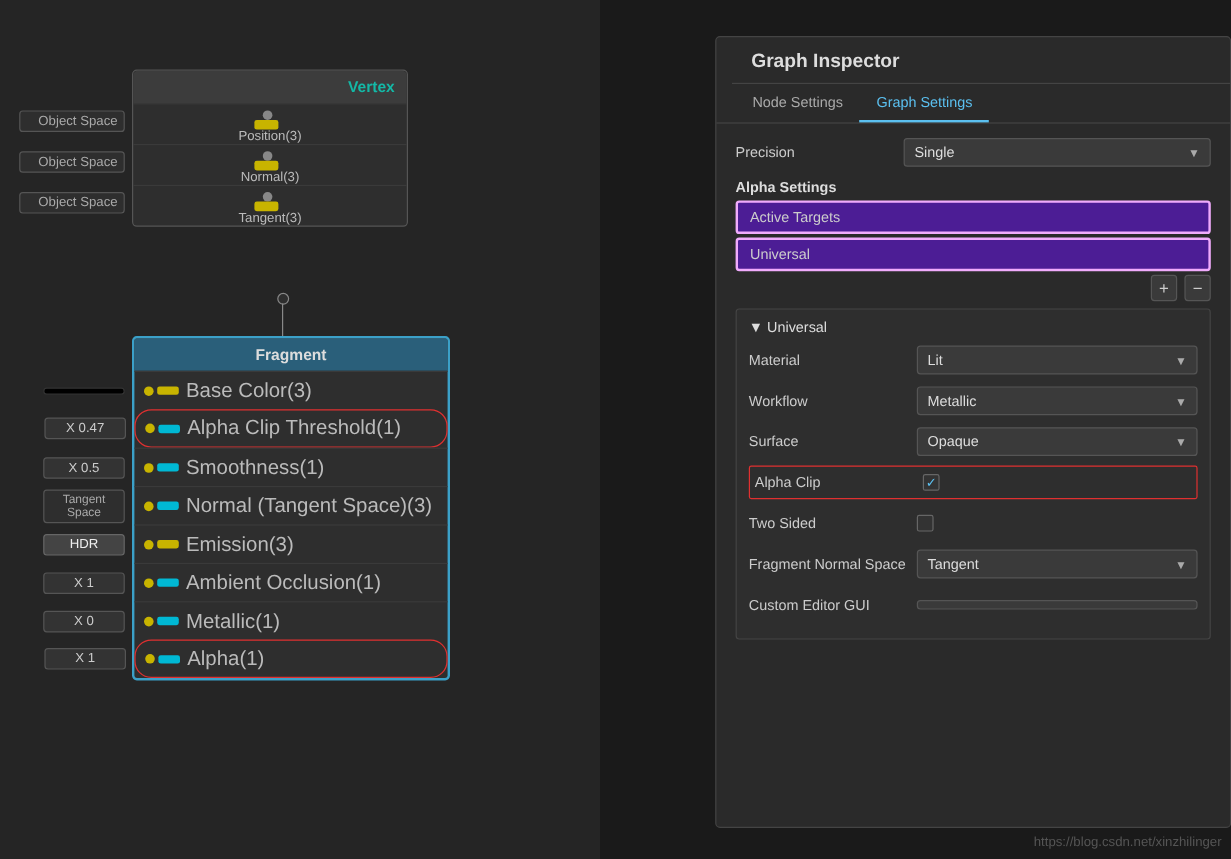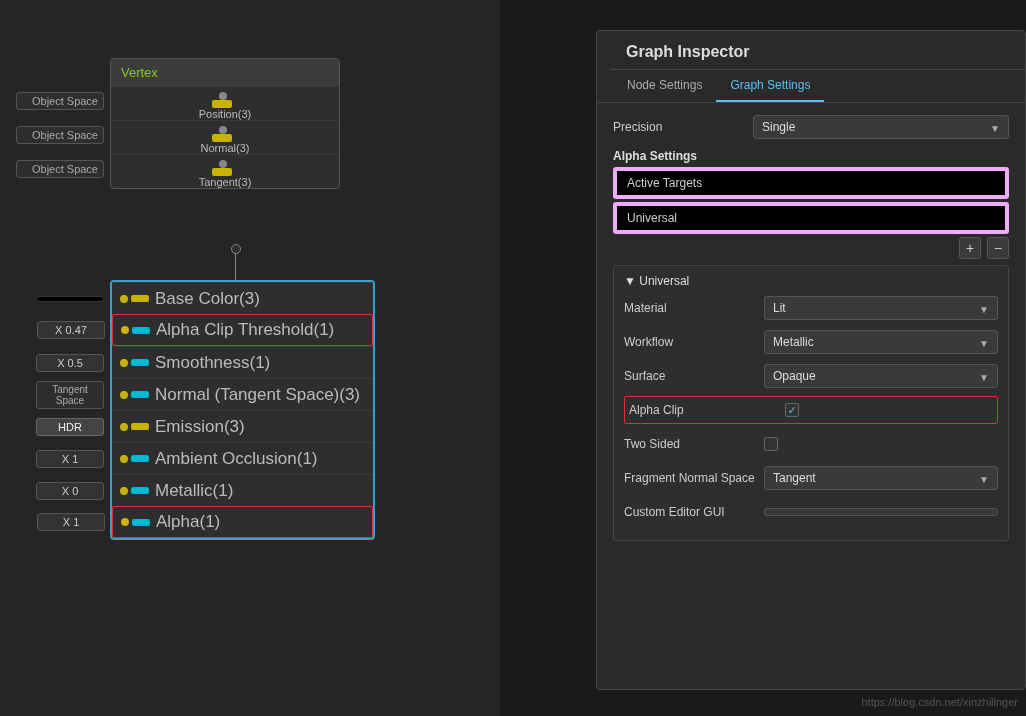--- a/index.html
+++ b/index.html
@@ -30,24 +30,24 @@
       top: 58px;
       width: 230px;
       background: #2e2e2e;
       border: 1px solid #555;
       border-radius: 4px;
     }
     .node-header {
       background: #3c3c3c;
       padding: 6px 10px;
       font-size: 13px;
-      font-weight: normal;
-      color: #84cc16;
+      font-weight: bold;
+      color: #14b8a6;
       border-radius: 4px 4px 0 0;
-      text-align: left;
+      text-align: right;
     }
     .node-row {
       display: flex;
       align-items: center;
       padding: 5px 8px;
       border-top: 1px solid #3a3a3a;
       position: relative;
       height: 34px;
       flex-direction: column;
     }
@@ -160,21 +160,21 @@
       margin-right: 6px;
     }
     .frag-port-label {
       font-size: 17px;
       color: #bbb;
     }
 
     
     .red-outline {
       border: 1.5px solid #e03030 !important;
-      border-radius: 2px;
+      border-radius: 14px;
     }
 
     
     .inspector-panel {
       position: absolute;
       right: 0; top: 30px;
       width: 430px;
       height: 660px;
       background: #2a2a2a;
       border: 1px solid #444;
@@ -235,22 +235,22 @@
       color: #aaa;
       font-size: 10px;
     }
     .section-label {
       font-size: 12px;
       color: #ddd;
       font-weight: bold;
       margin: 8px 0 4px;
     }
     .target-box {
-      background: #000000;
-      border: 4px solid #f0abfc;
+      background: #4c1d95;
+      border: 2px solid #f0abfc;
       border-radius: 3px;
       padding: 5px 10px;
       font-size: 12px;
       color: #ccc;
       margin-bottom: 3px;
     }
     .target-actions {
       display: flex;
       justify-content: flex-end;
       gap: 6px;
@@ -349,20 +349,21 @@
       <div class="port-dot-left"></div>
       <div class="port-connector-left"></div>
       <span class="node-port-label">Tangent(3)</span>
     </div>
   </div>
 
   <div class="circle-connector" style="left: 231px; top: 244px;"></div>
   <div class="vert-line" style="left: 235px; top: 253px; height: 30px;"></div>
 
   <div class="fragment-node">
+    <div class="fragment-header">Fragment</div>
 
     <div class="frag-row">
       <span class="frag-label-box black-box"></span>
       <div class="port-yellow"></div>
       <div class="port-bar-yellow"></div>
       <span class="frag-port-label">Base Color(3)</span>
     </div>
 
     <div class="frag-row red-outline">
       <span class="frag-label-box x-box">X  0.47</span>
@@ -463,21 +464,21 @@
       </div>
 
       <div class="field-row">
         <span class="field-label">Surface</span>
         <div class="field-dropdown">
           <span>Opaque</span>
           <span class="dropdown-arrow">▼</span>
         </div>
       </div>
 
-      <div class="field-row" style="border: 1.5px solid #e03030; border-radius: 2px; padding: 2px 4px; gap: 16px;">
+      <div class="field-row" style="border: 1.5px solid #e03030; border-radius: 2px; padding: 2px 4px;">
         <span class="field-label">Alpha Clip</span>
         <div class="check-box checked">
           <span>✓</span>
         </div>
       </div>
 
       <div class="field-row">
         <span class="field-label">Two Sided</span>
         <div class="check-box"></div>
       </div>

